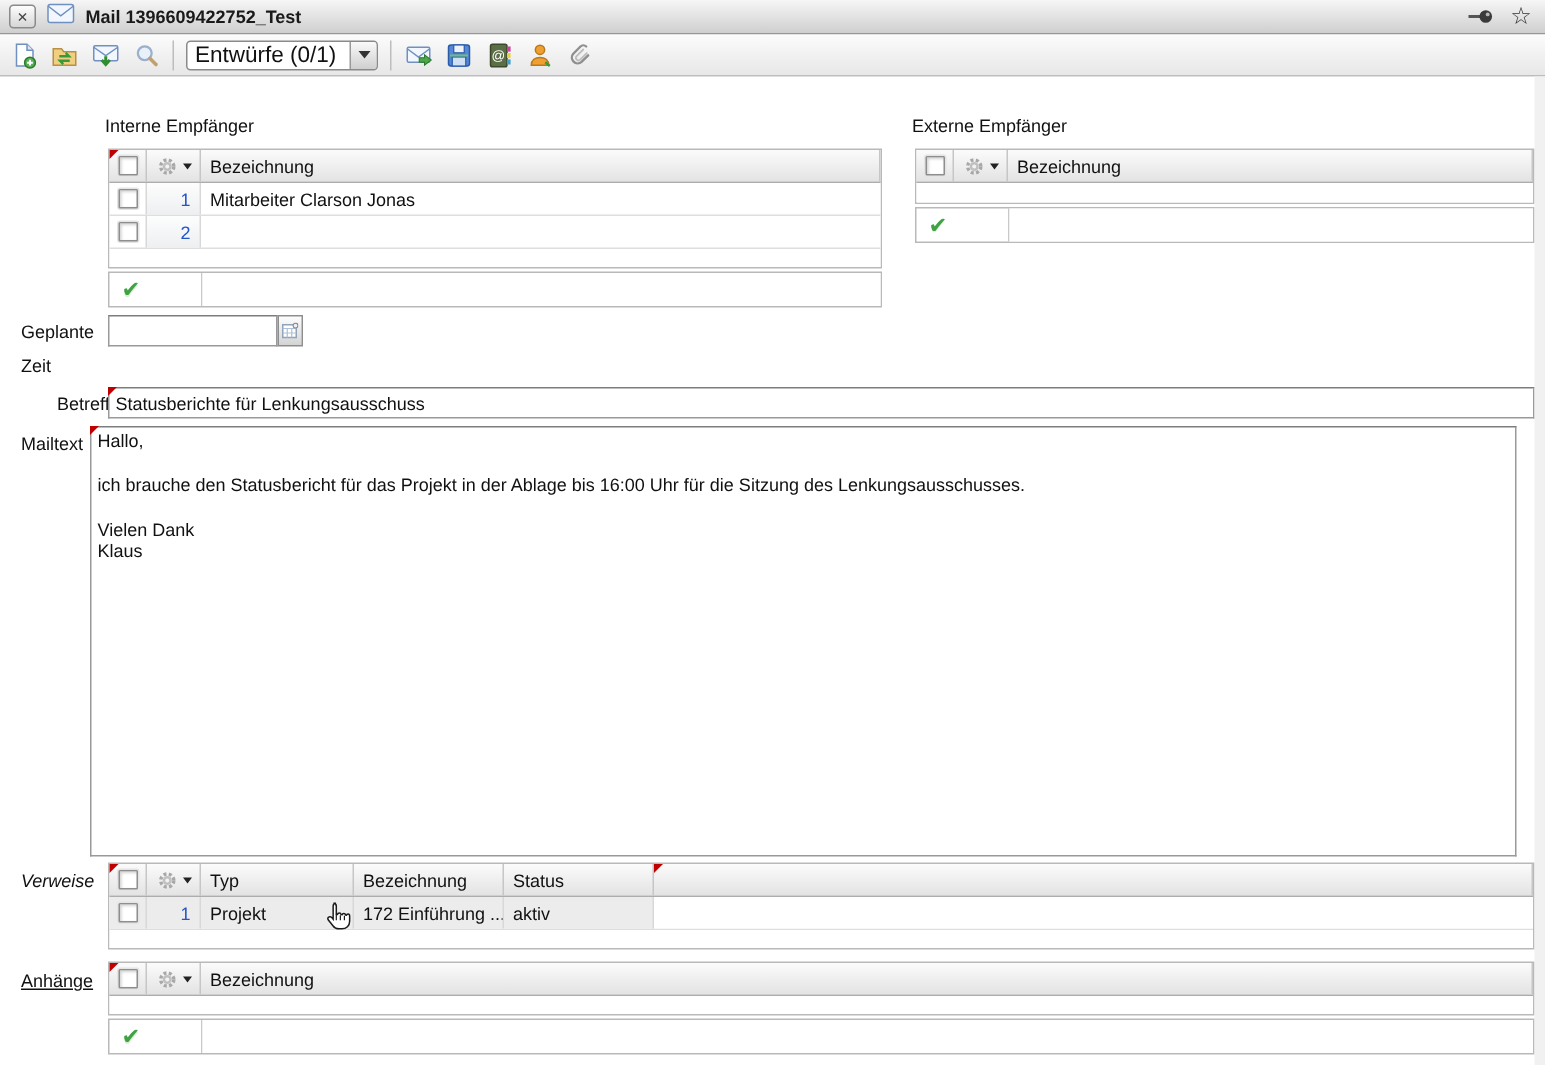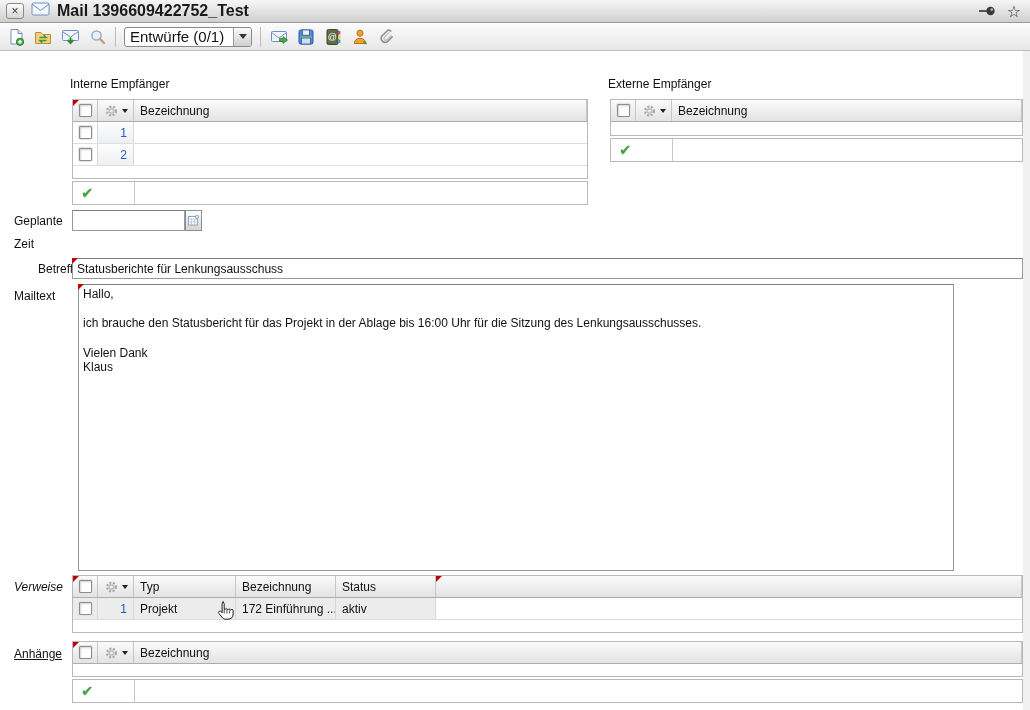--- a/index.html
+++ b/index.html
@@ -6,21 +6,21 @@
   html,body { width:1030px; height:710px; background:#fff; font-family:"Liberation Sans","DejaVu Sans",sans-serif; overflow:hidden; }
   #screen { position:relative; width:1030px; height:710px; background:#fff; }
 
   
   .titlebar { position:absolute; left:0; top:0; width:1030px; height:23px;
     background:linear-gradient(#f6f6f6,#cfcfcf); border-bottom:1px solid #979797;
     display:flex; align-items:center; padding:0 6px; gap:7px; }
   .close-btn { width:18px; height:16px; border:1px solid #8a8a8a; border-radius:3px;
     background:linear-gradient(#fdfdfd,#d6d6d6); font-size:12px; line-height:13px; color:#444;
     display:flex; align-items:center; justify-content:center; cursor:default; }
-  .win-title { font-size:16px; font-weight:bold; color:#1a1a1a; }
+  .win-title { font-size:12px; font-weight:bold; color:#1a1a1a; }
   .titlebar .spacer { flex:1; }
   .tb-right-icon { width:20px; height:18px; display:flex; align-items:center; justify-content:center; }
   .star-glyph { font-size:16px; color:#333; }
 
   
   .toolbar { position:absolute; left:0; top:23px; width:1030px; height:28px;
     background:linear-gradient(#fcfcfc,#e7e7e7); border-bottom:1px solid #bdbdbd;
     display:flex; align-items:center; padding:0 4px; gap:3px; }
   .tbtn { width:24px; height:24px; border:none; background:transparent;
     display:flex; align-items:center; justify-content:center; }
@@ -193,20 +193,21 @@
           </svg>
         <span class="dd-arrow"></span>
       </div>
       <div class="cell c-fill">Bezeichnung</div>
     </div>
     <div class="grow">
       <div class="cell c-cb">
           <span class="cb"></span>
         </div>
       <div class="cell c-num">1</div>
+      <div class="cell c-fill">Mitarbeiter Clarson Jonas</div>
     </div>
     <div class="grow">
       <div class="cell c-cb">
           <span class="cb"></span>
         </div>
       <div class="cell c-num">2</div>
     </div>
     <div class="gempty" style="height:12px;"></div>
   </div>
   <div class="addbox" style="left:72px; top:181px; width:516px; height:24px;">
@@ -255,21 +256,21 @@
       </svg>
   </button>
 
   <div class="sec-label" style="left:14px; top:262px;margin-left:24px;">Betreff</div>
   <div class="fieldwrap" style="left:72px; top:258px; width:951px; height:21px;">
     <span class="req" style="left:0;"></span>
     <input class="txt-input" value="Statusberichte für Lenkungsausschuss" style="">
   </div>
 
   <div class="sec-label" style="left:14px; top:289px;">Mailtext</div>
-  <div class="fieldwrap" style="left:78px; top:284px; width:876px; height:287px;">
+  <div class="fieldwrap" style="left:60px; top:284px; width:951px; height:287px;">
     <span class="req" style="left:0;"></span>
     <textarea class="mail-textarea" spellcheck="false" style="">Hallo,
 
 ich brauche den Statusbericht für das Projekt in der Ablage bis 16:00 Uhr für die Sitzung des Lenkungsausschusses.
 
 Vielen Dank
 Klaus</textarea>
   </div>
 
   <div class="sec-label" style="left:14px; top:580px;font-style:italic;">Verweise</div>

